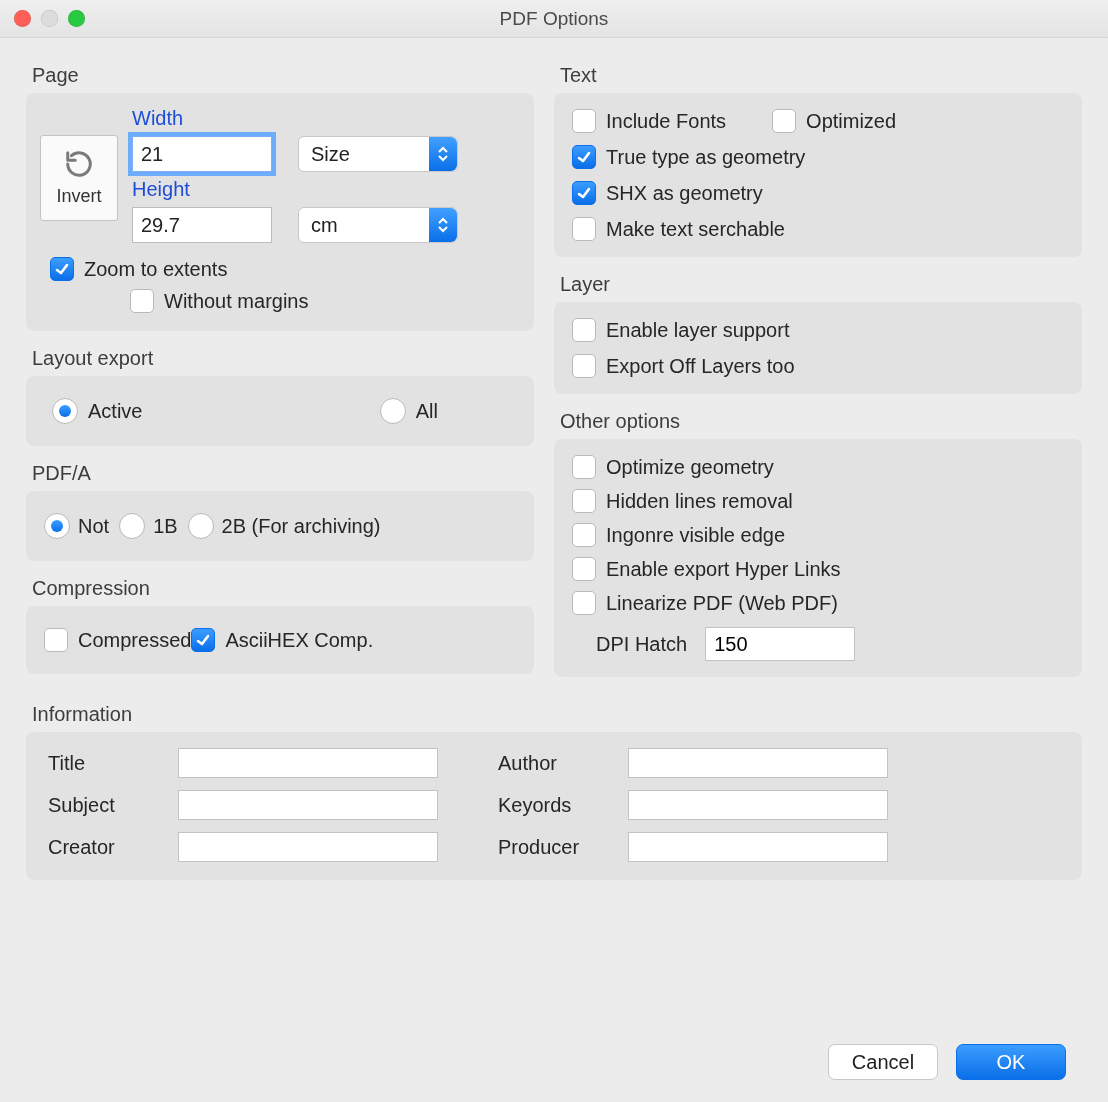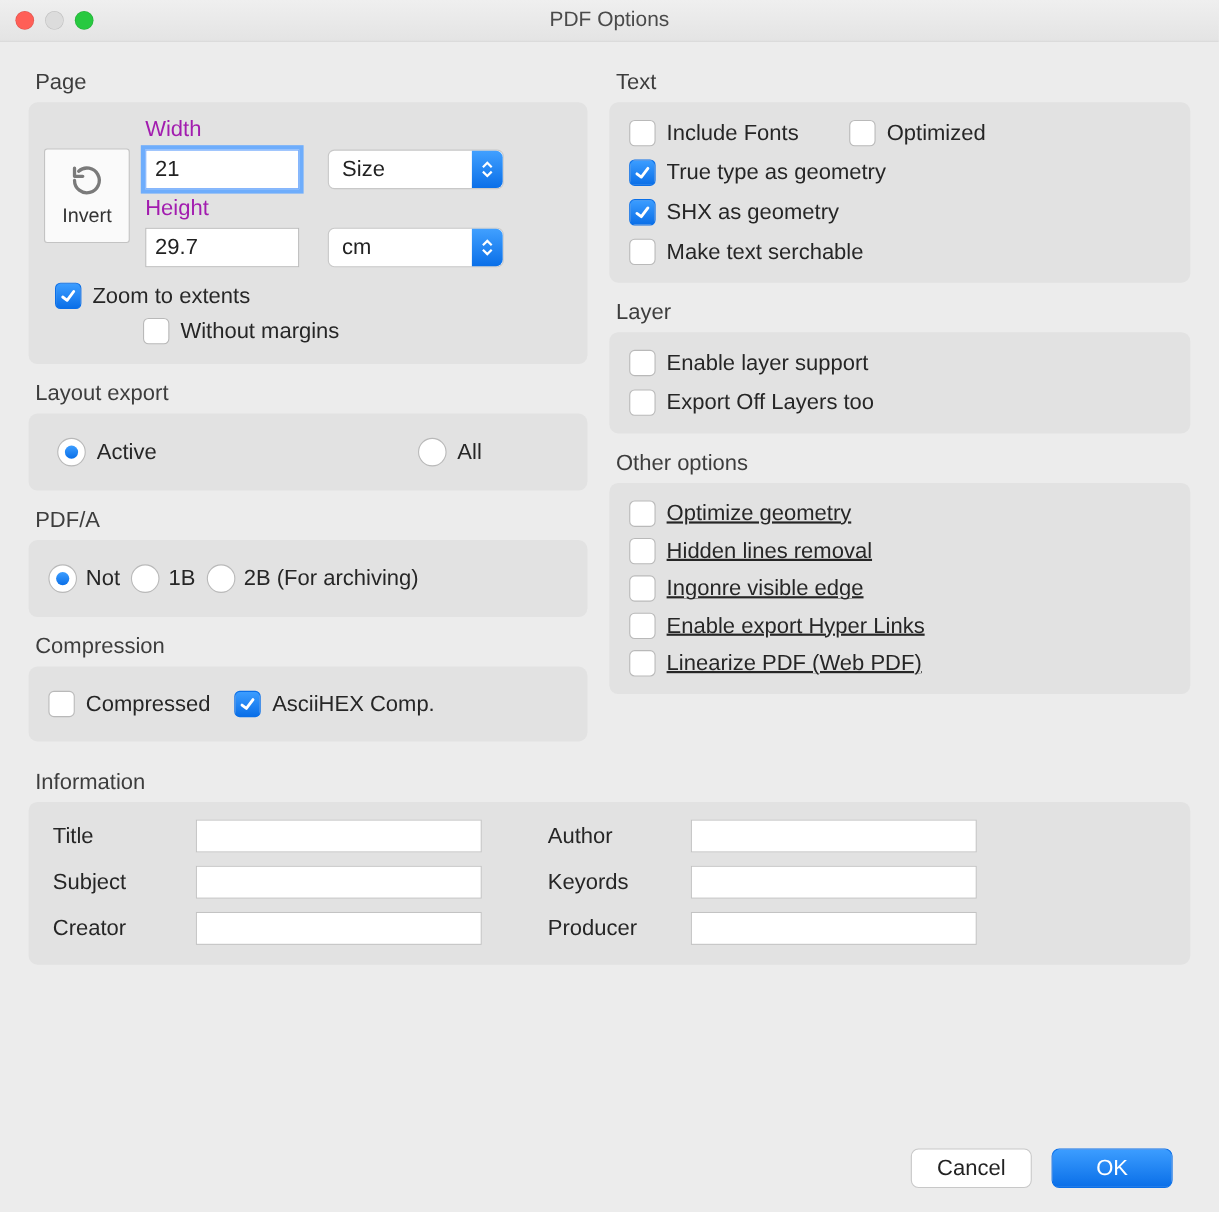--- a/index.html
+++ b/index.html
@@ -59,21 +59,21 @@
     margin-top:28px;
     background:#fafafa;
     border:1px solid #c3c3c3;
     border-radius:3px;
     display:flex; flex-direction:column; align-items:center; justify-content:center;
     gap:2px;
     font-size:18px; color:#333;
     cursor:pointer;
   }
   .page-fields { margin-left:14px; display:grid; grid-template-columns: 150px 160px; column-gap:16px; row-gap:6px; align-items:center; }
-  .fld-label { font-size:20px; color:#a21caf; }
+  .fld-label { font-size:20px; color:#1d4ed8; }
   .txt-input {
     height:36px; width:140px;
     background:#fff; border:1px solid #bcbcbc; border-radius:0;
     padding:2px 8px; font-size:20px; color:#222;
   }
   .txt-input.focused { outline:none; box-shadow:0 0 0 4px rgba(98,167,255,0.9); border-color:#7aaefc; }
   .select {
     height:36px; width:160px;
     display:flex; align-items:center; justify-content:space-between;
     background:#fff; border:1px solid #c8c8c8; border-radius:6px;
@@ -115,32 +115,32 @@
     background:linear-gradient(#3c9dff,#0a6fe8);
   }
 
   .layout-row { display:flex; align-items:center; gap:14px; padding:4px 8px; }
   .layout-row .opt { display:flex; align-items:center; gap:10px; font-size:20px; }
   .layout-row .spacer { flex:1; }
 
   .pdfa-row { display:flex; align-items:center; gap:10px; padding:4px 0; flex-wrap:nowrap; }
   .pdfa-row .opt { display:flex; align-items:center; gap:8px; font-size:20px; white-space:nowrap; }
 
-  .comp-row { display:flex; align-items:center; gap:22px; padding:4px 0; }
+  .comp-row { display:flex; align-items:center; padding:4px 0; }
 
   .text-group { padding:16px 18px; }
   .text-grid { display:flex; flex-direction:column; gap:12px; }
   .text-line { display:flex; align-items:center; gap:10px; font-size:20px; }
   .text-line.two { gap:10px; }
   .text-line.two .sp { width:26px; }
 
   .layer-group { padding:16px 18px; }
   .layer-list { display:flex; flex-direction:column; gap:12px; }
 
-  .other-group { padding:16px 18px;text-decoration:underline; }
+  .other-group { padding:16px 18px; }
   .other-list { display:flex; flex-direction:column; gap:10px; }
   .dpi-row { display:flex; align-items:center; gap:18px; margin-top:12px; margin-left:24px; }
   .dpi-input { height:34px; width:150px; background:#fff; border:1px solid #c3c3c3; padding:2px 8px; font-size:20px; }
 
   
   .info-wrap { padding:0 26px; }
   .info-group {
     background:#e2e2e2; border-radius:8px;
     padding:16px 22px 18px 22px;
     display:grid;
@@ -362,20 +362,24 @@
         </div>
         <div class="text-line">
           <span class="checkbox"></span>
           <span>Enable export Hyper Links</span>
         </div>
         <div class="text-line">
           <span class="checkbox"></span>
           <span>Linearize PDF (Web PDF)</span>
         </div>
       </div>
+      <div class="dpi-row">
+        <span>DPI Hatch</span>
+        <input class="dpi-input" value="150" style="">
+      </div>
     </div>
   </div>
 </div>
 
 <div class="info-wrap">
   <div class="section-label">Information</div>
   <div class="info-group">
     <div class="info-label">Title</div>
     <input class="info-input" value="" style="">
     <div></div>

